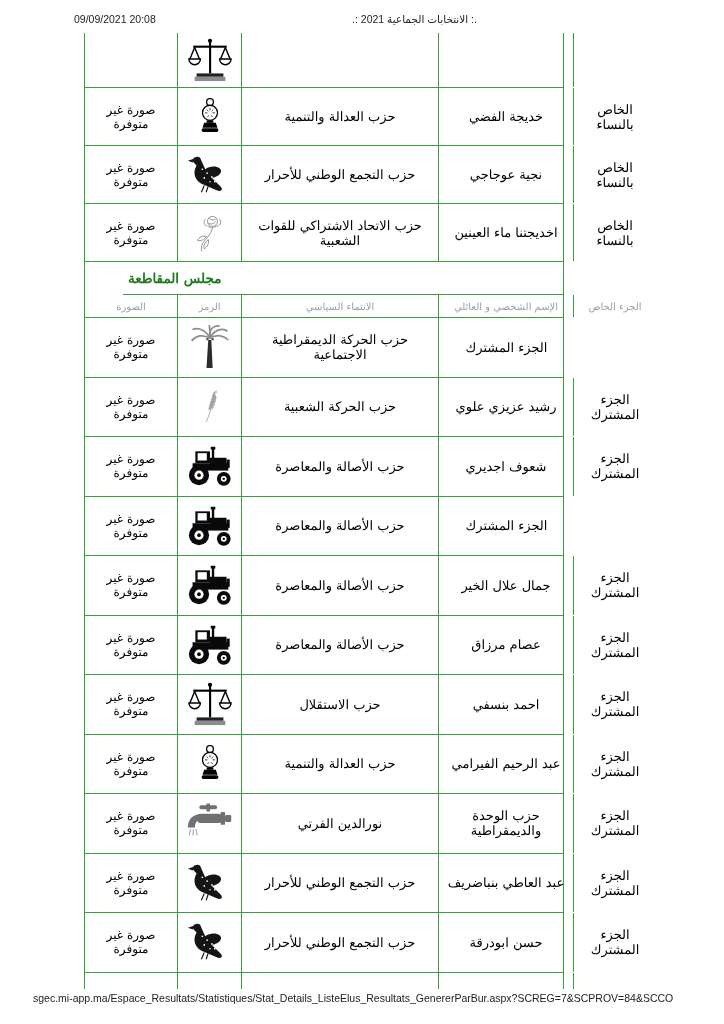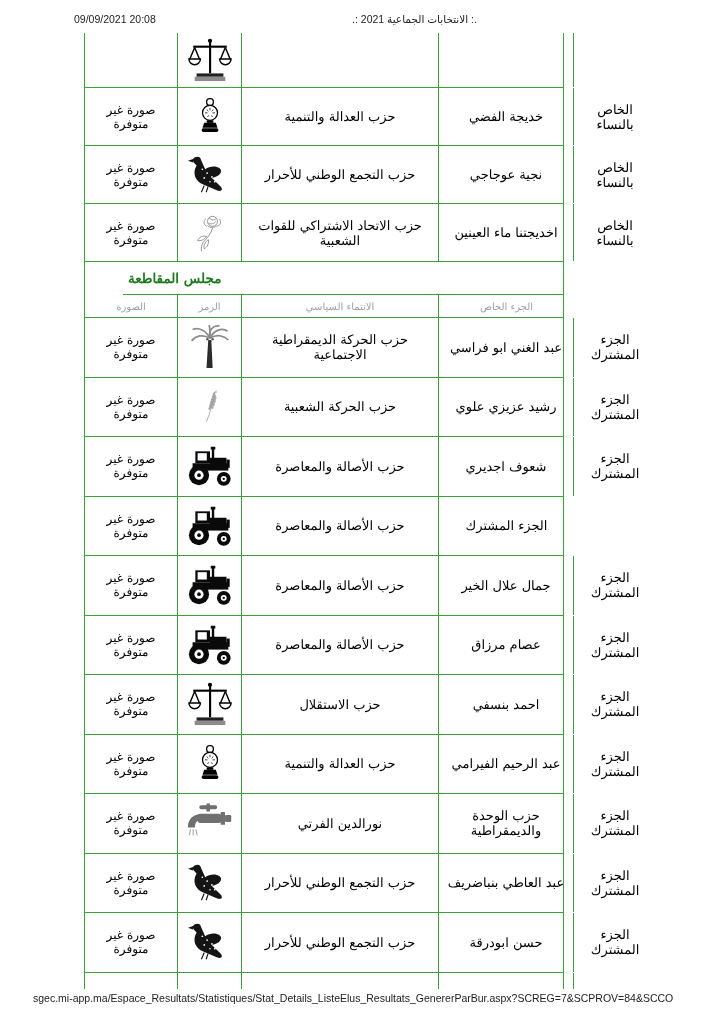--- a/index.html
+++ b/index.html
@@ -126,41 +126,41 @@
         </div>
         <div class="cell c-party" dir="rtl">حزب الاتحاد الاشتراكي للقوات الشعبية</div>
         <div class="cell c-name" dir="rtl">اخديجتنا ماء العينين</div>
         <div class="cell c-section" dir="rtl">الخاص بالنساء</div>
       </div>
       <div class="band" dir="rtl" style="color: rgb(31, 122, 31);">مجلس المقاطعة</div>
       <div class="row cols">
         <div class="cell " dir="rtl" style="color: rgb(154, 160, 168);">الصورة</div>
         <div class="cell " dir="rtl" style="color: rgb(154, 160, 168);">الرمز</div>
         <div class="cell " dir="rtl" style="color: rgb(154, 160, 168);">الانتماء السياسي</div>
+        <div class="cell " dir="rtl" style="color: rgb(154, 160, 168);">الإسم الشخصي و العائلي</div>
         <div class="cell " dir="rtl" style="color: rgb(154, 160, 168);">الجزء الخاص</div>
       </div>
       <div class="row data">
         <div class="cell c-photo" dir="rtl">صورة غير متوفرة</div>
         <div class="cell icon-cell">
           <svg viewBox="0 0 48 52" width="42" height="50">
             <g stroke="#8c8c8c" stroke-width="2" fill="none">
               <path d="M24 16 C20 8 12 3 4 6"></path>
               <path d="M24 16 C22 6 28 1 35 2"></path>
               <path d="M24 16 C28 7 38 3 44 8"></path>
               <path d="M24 16 C16 11 8 13 3 19"></path>
               <path d="M24 16 C32 11 40 13 45 18"></path>
               <path d="M24 14 C24 8 24 4 23 1"></path>
             </g>
             <circle cx="21" cy="17" r="1.4" fill="#555"></circle>
             <circle cx="27" cy="17" r="1.4" fill="#555"></circle>
             <path d="M22 18 L20 50 L27 50 L25.5 18 z" fill="#2b2b2b"></path>
           </svg>
         </div>
         <div class="cell c-party" dir="rtl">حزب الحركة الديمقراطية الاجتماعية</div>
-        <div class="cell c-name" dir="rtl">عبد الغني ابو فراسي</div>
         <div class="cell c-section" dir="rtl">الجزء المشترك</div>
       </div>
       <div class="row data">
         <div class="cell c-photo" dir="rtl">صورة غير متوفرة</div>
         <div class="cell icon-cell">
           <svg viewBox="0 0 48 52" width="30" height="50">
             <path d="M31 2 C29 18 25 34 18 50" fill="none" stroke="#8a8a8a" stroke-width="1.1"></path>
             <path d="M31 2 l4 -2 M31 3 l5 -1" stroke="#8a8a8a" stroke-width="0.9" fill="none"></path>
             <g fill="#b3b3b3" stroke="#8a8a8a" stroke-width="0.6">
               <ellipse cx="30" cy="7" rx="1.6" ry="4" transform="rotate(18 30 7)"></ellipse>

